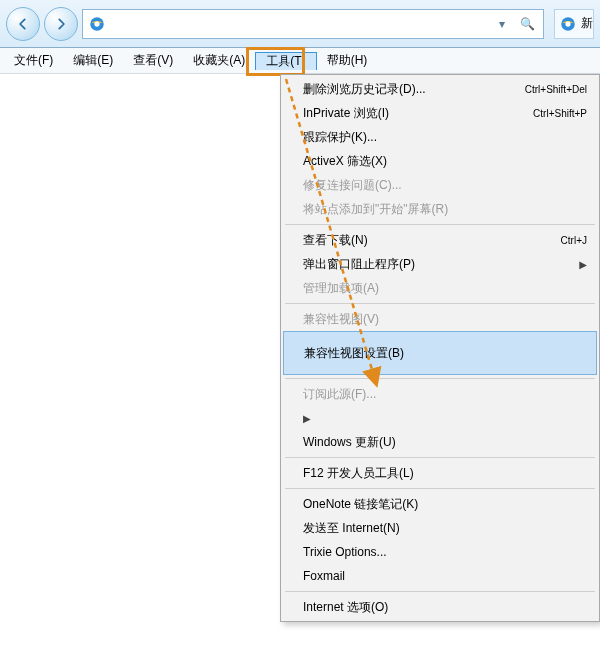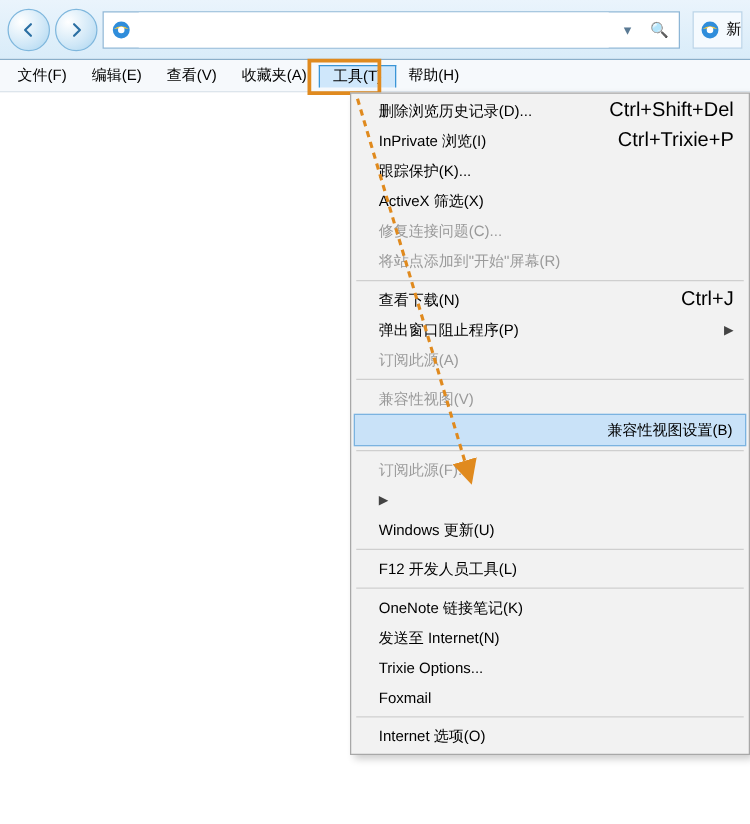--- a/index.html
+++ b/index.html
@@ -106,29 +106,28 @@
   }
   .dd-row {
     display: flex;
     align-items: center;
     height: 24px;
     padding: 0 10px 0 20px;
     font-size: 12px;
     position: relative;
   }
   .dd-row .label { flex: 1; white-space: nowrap; }
-  .dd-row .short { color: #000; font-size: 16px; }
+  .dd-row .short { color: #000; font-size: 10px; }
   .dd-row.disabled { color: #9a9a9a; }
   .dd-row .arrow { font-size: 10px; color: #444; }
   .dd-sep { height: 1px; background: #cfcfcf; margin: 3px 2px; }
   .dd-row.selected {
     background: #c9e2f8;
     border: 1px solid #7bb3e0;
-    height: 26px;
-    text-align: right;
+    height: 44px;
   }
 
   
   .anno-arrow {
     position: absolute;
     left: 276px; top: 73px;
     width: 120px; height: 335px;
     pointer-events: none;
     z-index: 30;
   }
@@ -190,21 +189,21 @@
 
 <div class="content-area" data-interactable="false"></div>
 
 <div class="dropdown" data-interactable="false">
   <div class="dd-row" data-interactable="true">
     <span class="label">删除浏览历史记录(D)...</span>
     <span class="short">Ctrl+Shift+Del</span>
   </div>
   <div class="dd-row" data-interactable="true">
     <span class="label">InPrivate 浏览(I)</span>
-    <span class="short">Ctrl+Trixie+P</span>
+    <span class="short">Ctrl+Shift+P</span>
   </div>
   <div class="dd-row" data-interactable="true">
     <span class="label">跟踪保护(K)...</span>
   </div>
   <div class="dd-row" data-interactable="true">
     <span class="label">ActiveX 筛选(X)</span>
   </div>
   <div class="dd-row disabled" data-interactable="false">
     <span class="label">修复连接问题(C)...</span>
   </div>
@@ -214,21 +213,21 @@
   <div class="dd-sep" data-interactable="false"></div>
   <div class="dd-row" data-interactable="true">
     <span class="label">查看下载(N)</span>
     <span class="short">Ctrl+J</span>
   </div>
   <div class="dd-row" data-interactable="true">
     <span class="label">弹出窗口阻止程序(P)</span>
     <span class="arrow" data-interactable="false">▶</span>
   </div>
   <div class="dd-row disabled" data-interactable="false">
-    <span class="label">订阅此源(A)</span>
+    <span class="label">管理加载项(A)</span>
   </div>
   <div class="dd-sep" data-interactable="false"></div>
   <div class="dd-row disabled" data-interactable="false">
     <span class="label">兼容性视图(V)</span>
   </div>
   <div class="dd-row selected" data-interactable="true">
     <span class="label">兼容性视图设置(B)</span>
   </div>
   <div class="dd-sep" data-interactable="false"></div>
   <div class="dd-row disabled" data-interactable="false">

